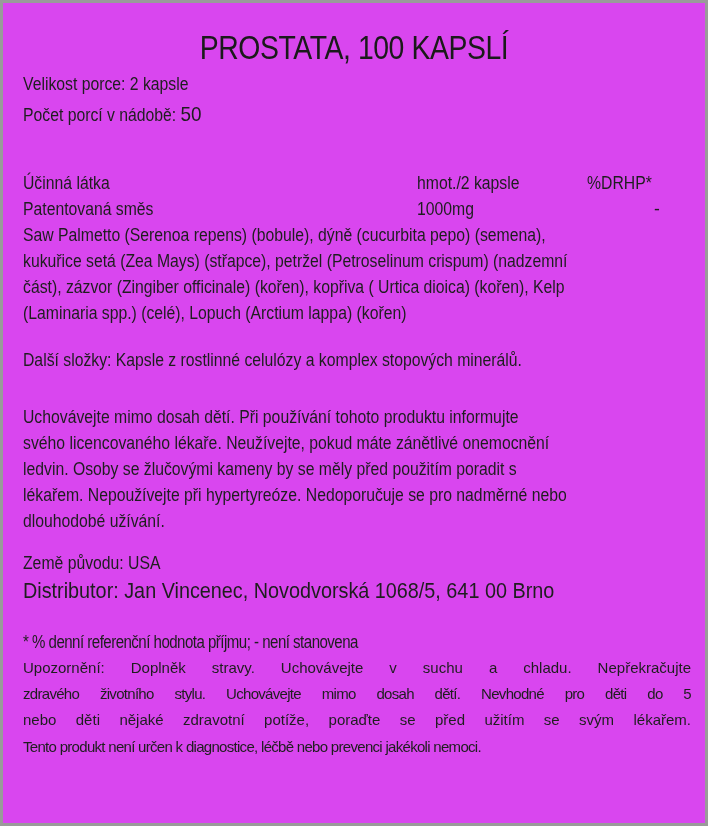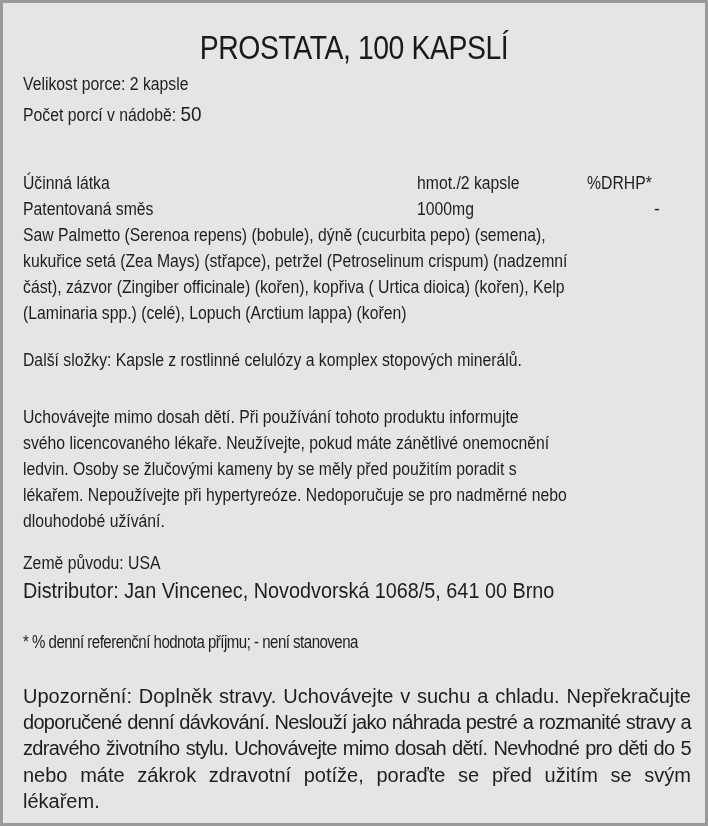--- a/index.html
+++ b/index.html
@@ -2,21 +2,21 @@
 <html><head>
   <meta charset="utf-8">
   <style>
     html, body { margin: 0; padding: 0; background: #ffffff; }
     body { width: 708px; height: 826px; overflow: hidden; }
     .label {
       position: relative;
       box-sizing: border-box;
       width: 708px; height: 826px;
       border: 3px solid #9a9a9a;
-      background: #e5e5e5;
+      background: #d946ef;
       color: #1e1e1e;
       font-family: "Liberation Sans", sans-serif;
     }
     .title {
       position: absolute; left: 0; right: 0; top: 26px;
       text-align: center;
       font-size: 33px;
       letter-spacing: -0.5px;
       transform: scaleX(0.86);
       transform-origin: center;
@@ -44,23 +44,23 @@
       position: absolute; left: 20px; top: 575px;
       font-size: 22px; white-space: nowrap;
       transform: scaleX(0.9); transform-origin: left center;
     }
     .footnote {
       position: absolute; left: 20px; top: 629px;
       font-size: 17.5px; white-space: nowrap; letter-spacing: -0.6px;
       transform: scaleX(0.86); transform-origin: left center;
     }
     .warn {
-      position: absolute; left: 20px; top: 680px;
+      position: absolute; left: 20px; top: 652px;
       width: 668px;
-      font-size: 20px; line-height: 26.2px;
+      font-size: 15px; line-height: 26.2px;
     }
     .warn span { display: block; white-space: nowrap; }
     .warn .justify { text-align: justify; text-align-last: justify; white-space: normal; }
     .warn .tight { letter-spacing: -0.7px; }
   </style>
 </head>
 <body>
 
 <div class="label">
 
@@ -94,18 +94,18 @@
     <span>dlouhodobé užívání.</span>
   </div>
 
   <div class="line" style="top:550px;">Země původu: USA</div>
   <div class="distributor">Distributor: Jan Vincenec, Novodvorská 1068/5, 641 00 Brno</div>
 
   <div class="footnote">* % denní referenční hodnota příjmu; - není stanovena</div>
 
   <div class="warn">
     <span class="justify">Upozornění: Doplněk stravy. Uchovávejte v suchu a chladu. Nepřekračujte</span>
-    <span class="justify tight">doporučené denní dávkování. Neslouží jako náhrada pestré a rozmanité stravy a</span>
     <span class="justify tight">zdravého životního stylu. Uchovávejte mimo dosah dětí. Nevhodné pro děti do 5</span>
-    <span class="justify">nebo máte zákrok zdravotní potíže, poraďte se před užitím se svým lékařem.</span>
+    <span class="justify">nebo děti nějaké zdravotní potíže, poraďte se před užitím se svým lékařem.</span>
+    <span class="tight">Tento produkt není určen k diagnostice, léčbě nebo prevenci jakékoli nemoci.</span>
   </div>
 
 </div>
 
 </body></html>

